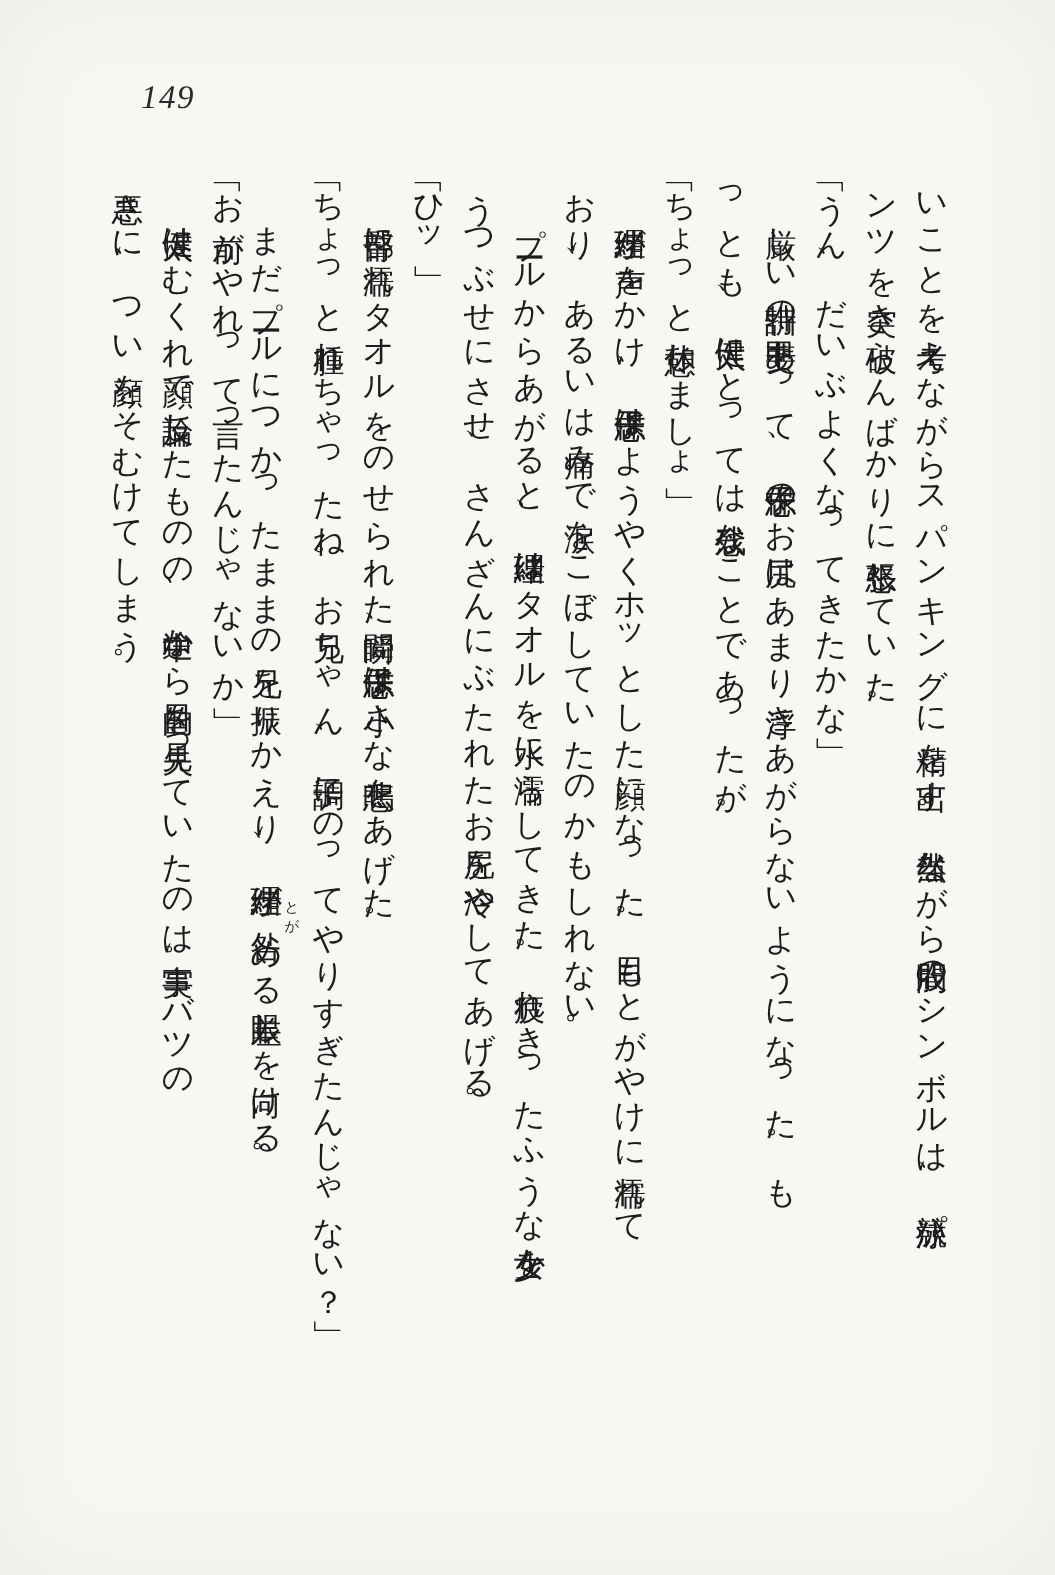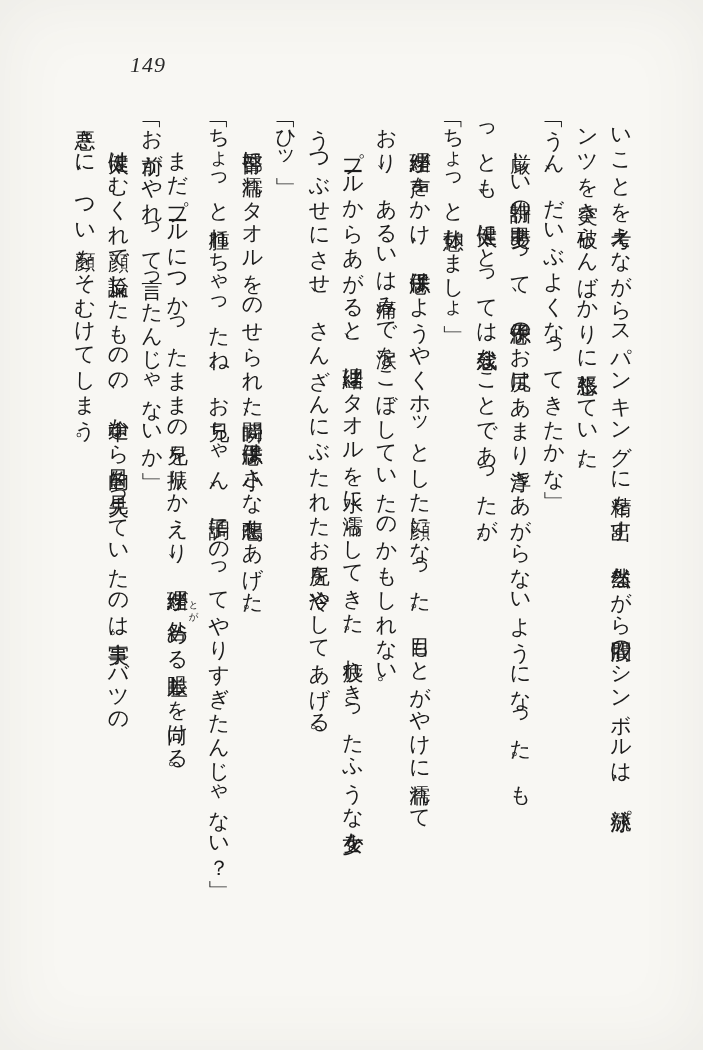--- a/index.html
+++ b/index.html
@@ -21,21 +21,20 @@
     box-shadow: inset 0 0 70px rgba(90, 85, 75, 0.07);
   }
   .page-number {
     position: absolute;
     top: 52px;
     left: 94px;
     font-size: 22px;
     font-style: italic;
     color: #2a2a2a;
     letter-spacing: 1px;
-    margin-left: 36px;
   }
   .text-block {
     position: absolute;
     top: 114px;
     left: 71px;
     width: 563px;
     height: 840px;
     display: flex;
     flex-direction: row-reverse;
     justify-content: space-between;

